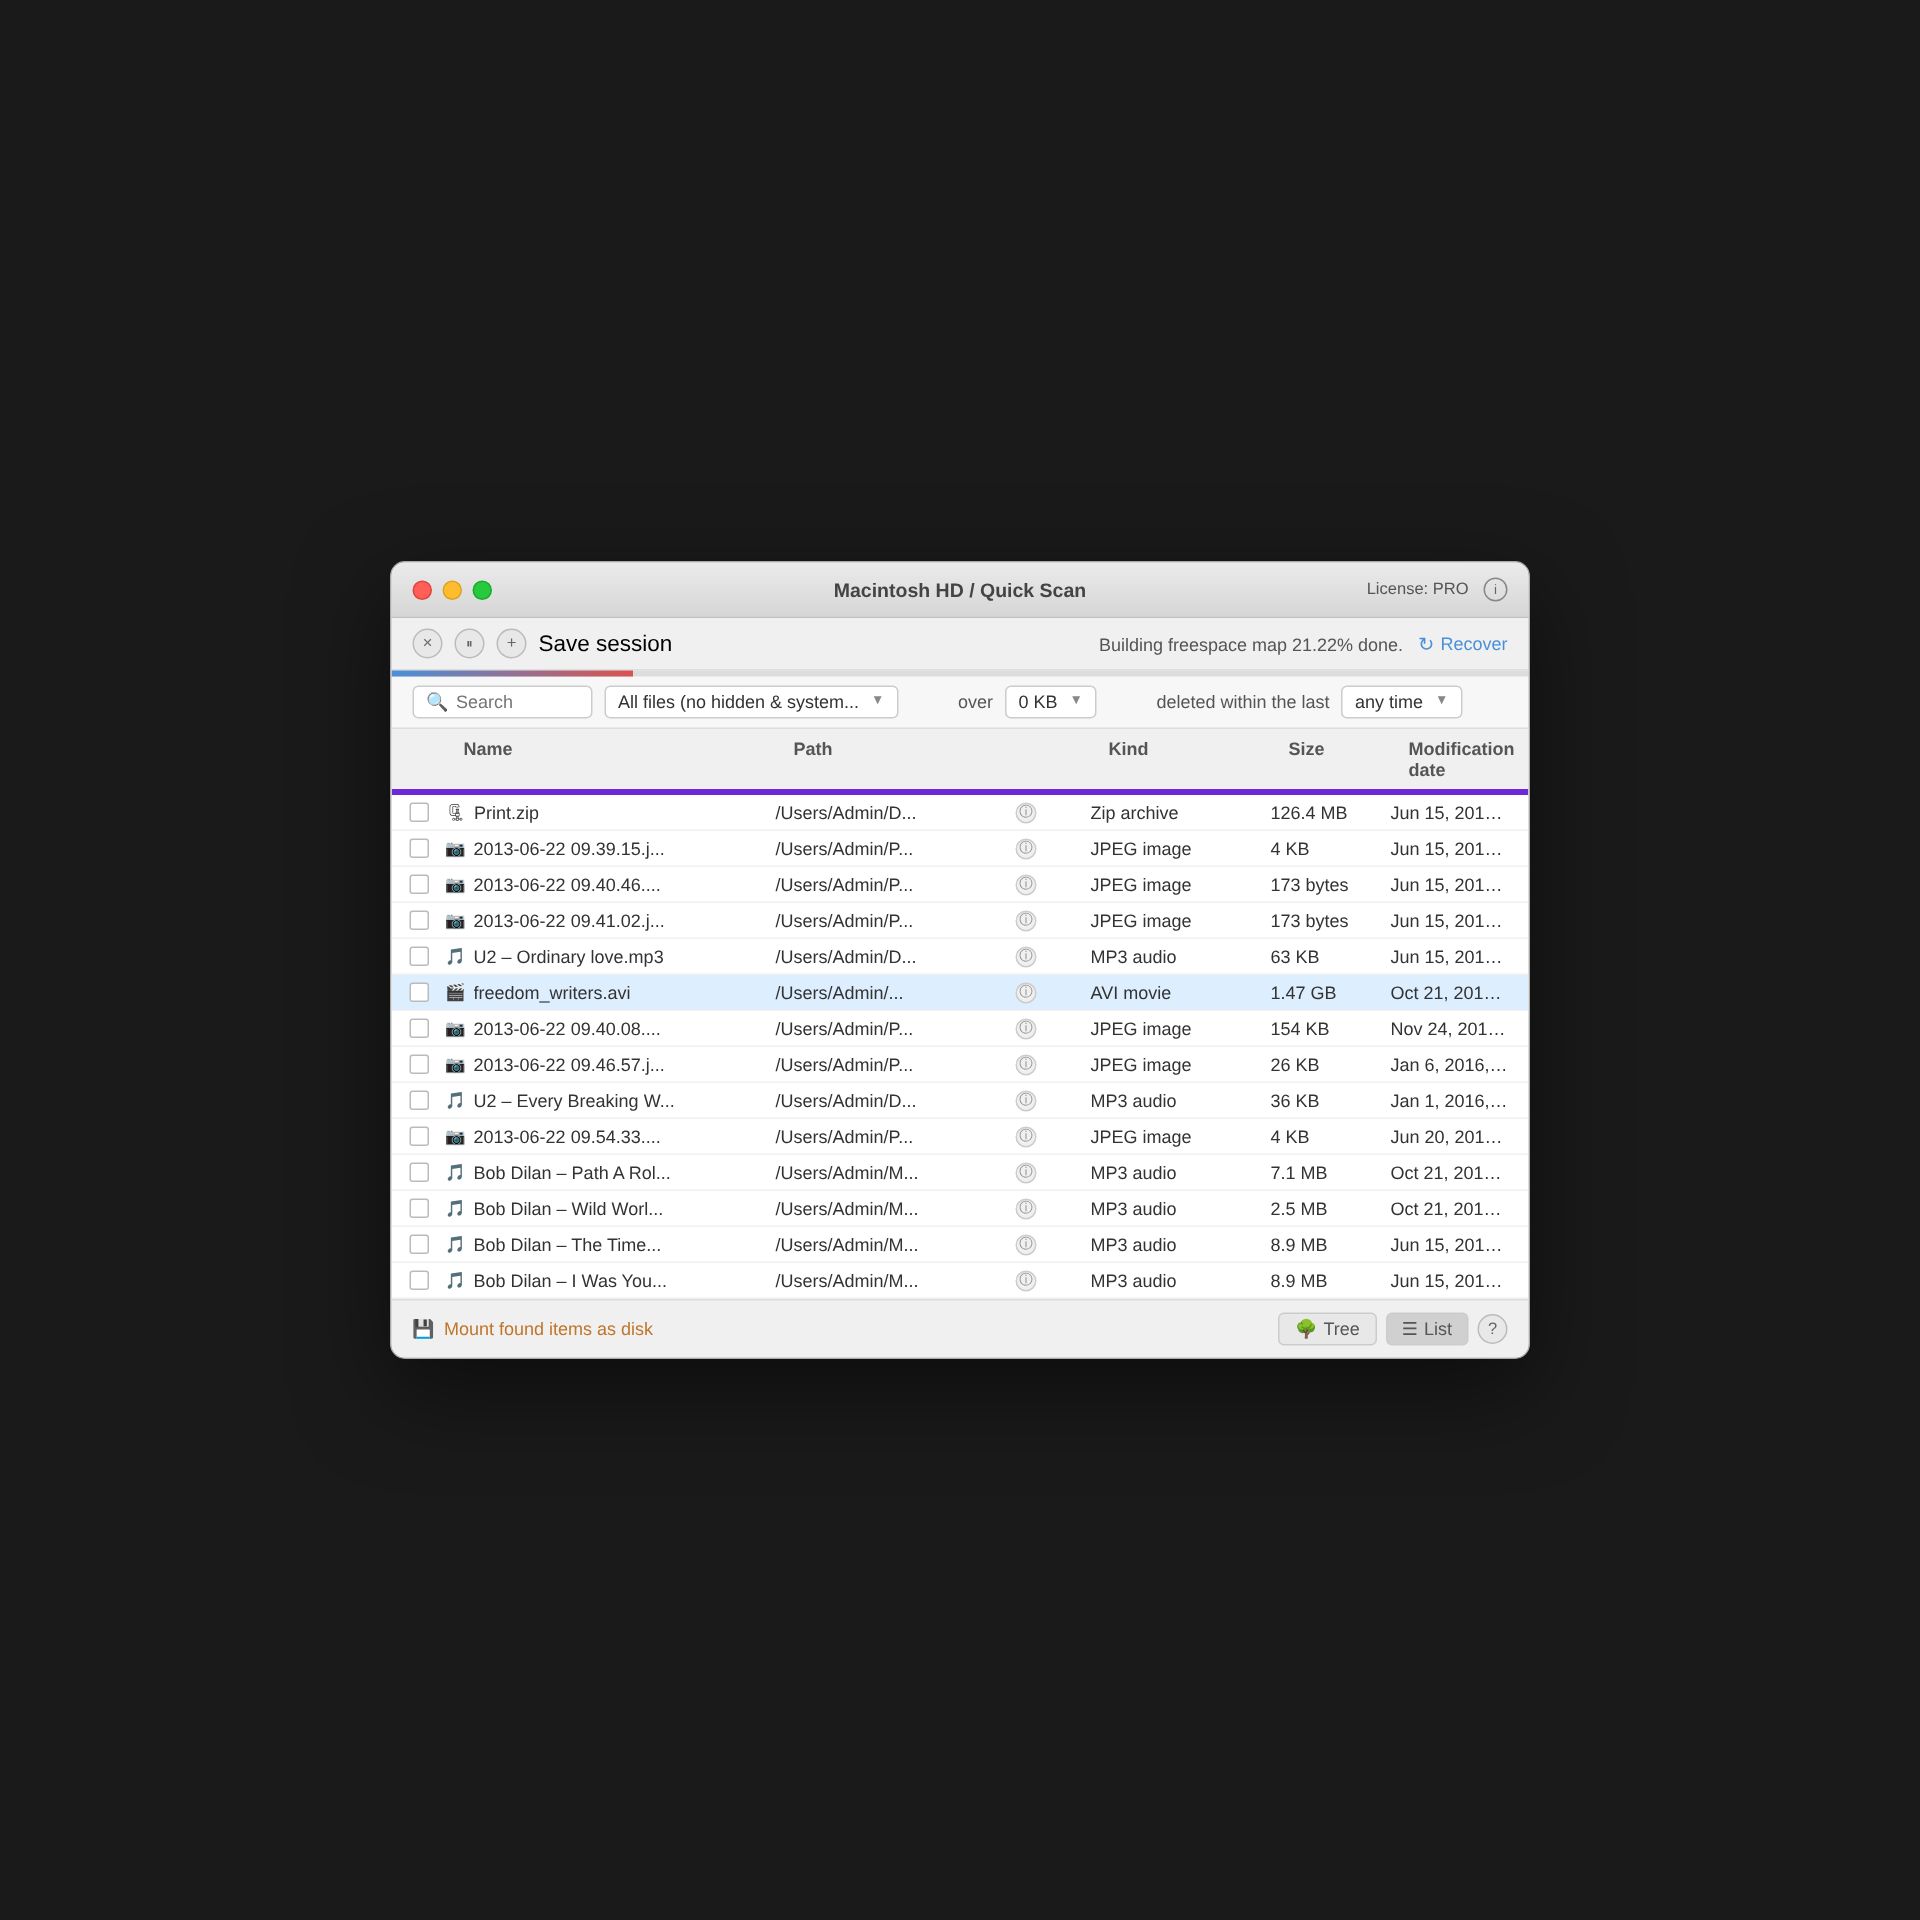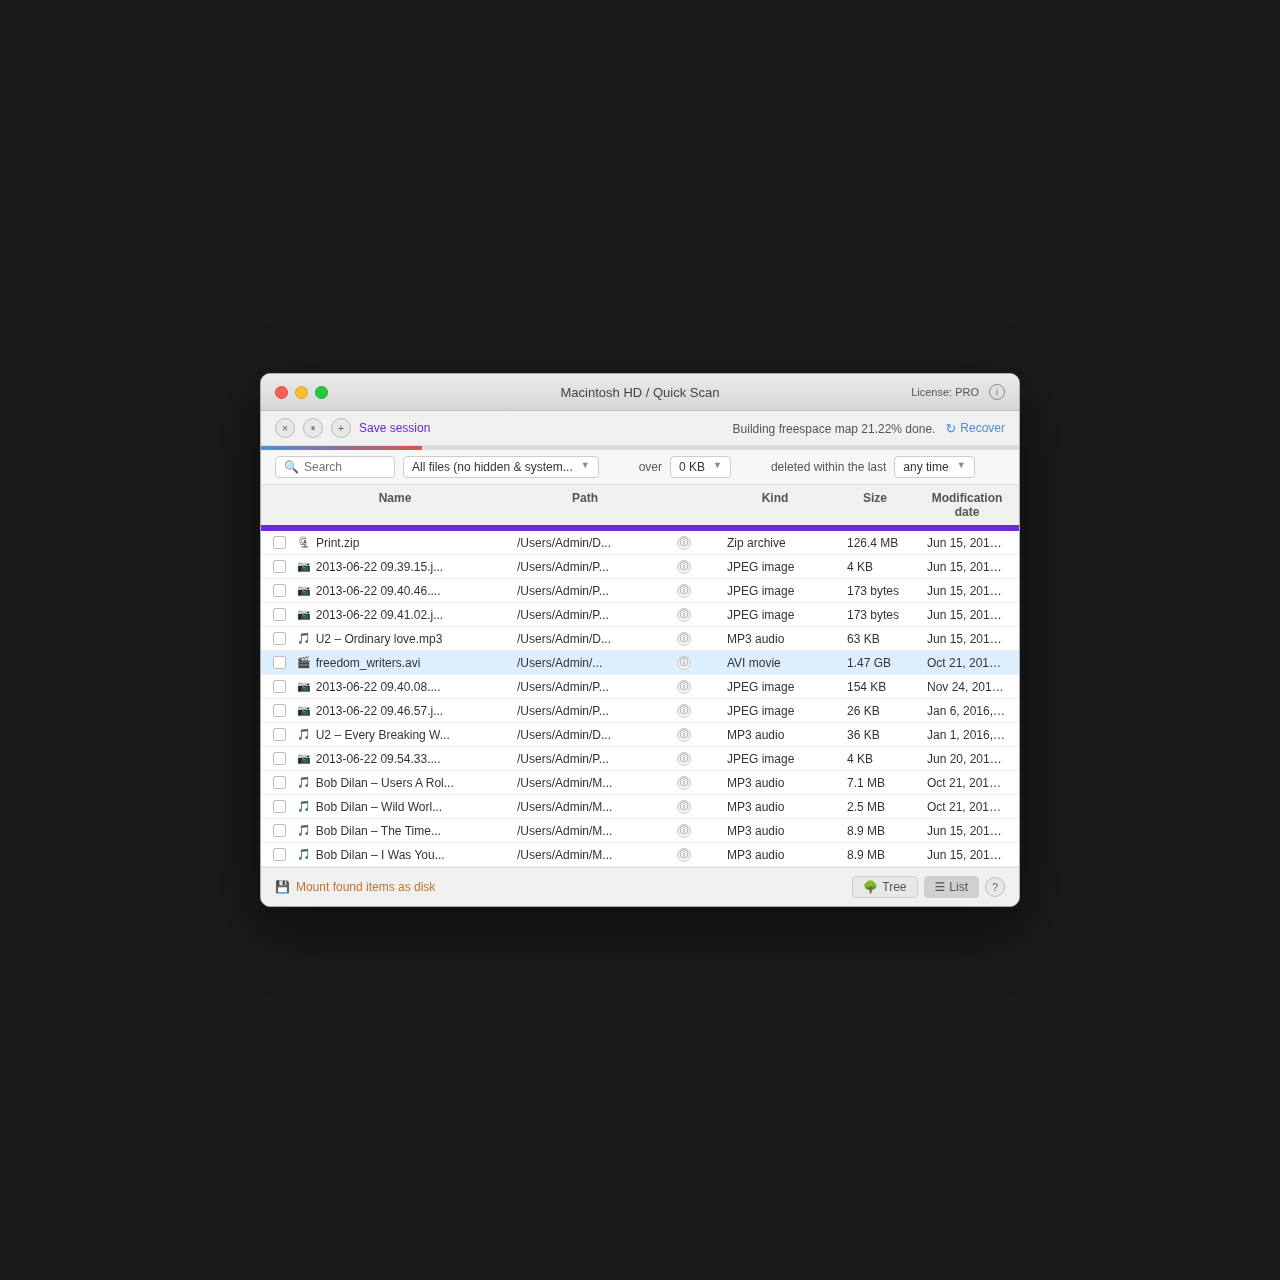--- a/index.html
+++ b/index.html
@@ -39,21 +39,21 @@
       display: inline-block;
     }
     .tl-close { background: #ff5f56; border: 1px solid #e0443e; }
     .tl-min { background: #ffbd2e; border: 1px solid #dea123; }
     .tl-max { background: #27c93f; border: 1px solid #1aab29; }
     .title-text {
       position: absolute;
       left: 50%;
       transform: translateX(-50%);
       font-size: 13px;
-      font-weight: 400;
+      font-weight: 700;
       color: #444;
     }
     .license-badge {
       margin-left: auto;
       font-size: 11px;
       color: #555;
       display: flex;
       align-items: center;
       gap: 10px;
     }
@@ -83,22 +83,22 @@
       border: 1px solid #bbb;
       background: #e8e8e8;
       display: flex;
       align-items: center;
       justify-content: center;
       font-size: 11px;
       color: #666;
       cursor: pointer;
     }
     .save-session-btn {
-      font-size: 12px;
-      color: #6d28d9;
+      font-size: 15px;
+      color: #000000;
       cursor: pointer;
     }
     .progress-section {
       margin-left: auto;
       display: flex;
       align-items: flex-end;
       gap: 10px;
     }
     .progress-text {
       font-size: 12px;
@@ -169,23 +169,22 @@
       margin-left: 32px;
     }
     .table-container {
       background: #fff;
       overflow: hidden;
     }
     .table-header {
       display: grid;
       grid-template-columns: 24px 220px 160px 50px 120px 80px 1fr;
       background: #f0f0f0;
-      border-bottom: 6px solid #6d28d9;
-      padding: 4px 0;
-      text-align: center;
+      border-bottom: 4px solid #6d28d9;
+      padding: 4px 20px;
     }
     .table-header-cell {
       font-size: 12px;
       font-weight: 600;
       color: #555;
       padding: 2px 4px;
     }
     .table-row {
       display: grid;
       grid-template-columns: 24px 220px 160px 50px 120px 80px 1fr;
@@ -523,21 +522,21 @@
       <div class="table-cell">JPEG image</div>
       <div class="table-cell">4 KB</div>
       <div class="table-cell">Jun 20, 2016, 12:15:56</div>
     </div>
         <div class="table-row">
       <div class="table-cell">
         <div class="checkbox"></div>
       </div>
       <div class="table-cell name-cell">
         <span class="icon-small">🎵</span>
-        <span class="name-text">Bob Dilan – Users A Rol...</span>
+        <span class="name-text">Bob Dilan – Path A Rol...</span>
       </div>
       <div class="table-cell">/Users/Admin/M...</div>
       <div class="table-cell">
         <div class="info-icon">ⓘ</div>
       </div>
       <div class="table-cell">MP3 audio</div>
       <div class="table-cell">7.1 MB</div>
       <div class="table-cell">Oct 21, 2014, 10:40:00</div>
     </div>
         <div class="table-row">

